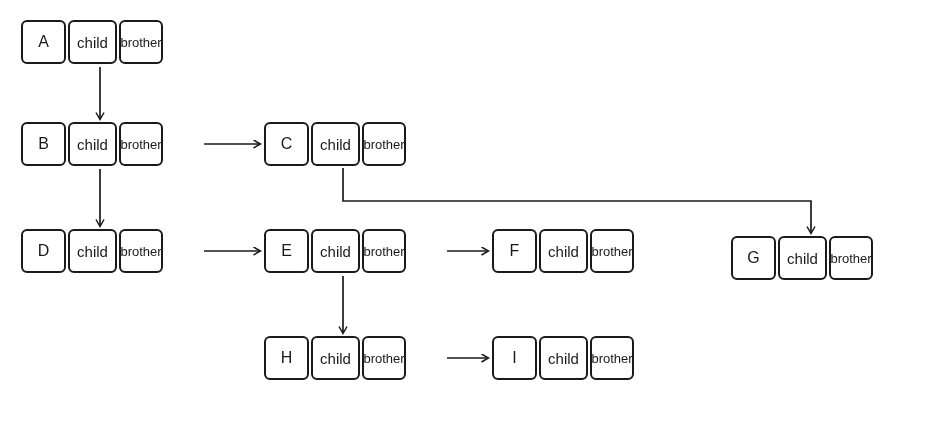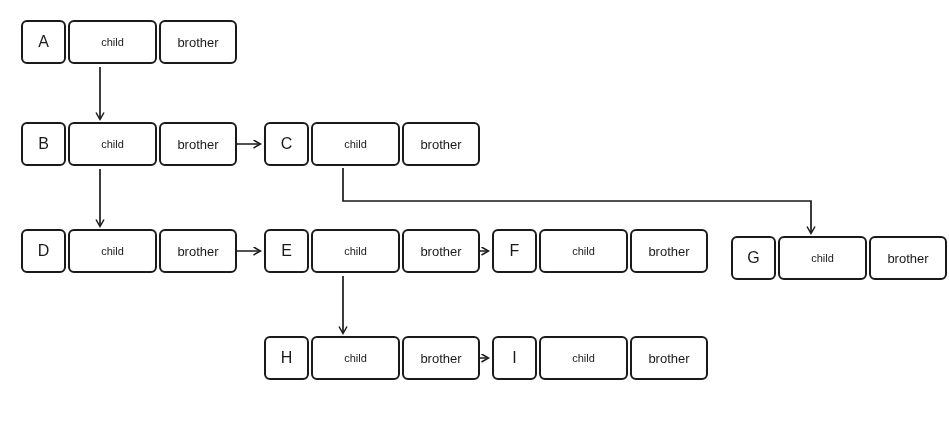--- a/index.html
+++ b/index.html
@@ -38,25 +38,25 @@
     display: flex;
     align-items: center;
     justify-content: center;
     height: 44px;
   }
   .cell.label {
     width: 45px;
     font-size: 16px;
   }
   .cell.child {
-    width: 89px;
-    font-size: 11px;
+    width: 49px;
+    font-size: 15px;
   }
   .cell.brother {
-    width: 78px;
+    width: 44px;
     font-size: 13px;
   }
   .edge {
     fill: none;
     stroke: var(--line, #1a1a1a);
     stroke-width: 1.7;
   }
 </style>
 </head>
 <body>

